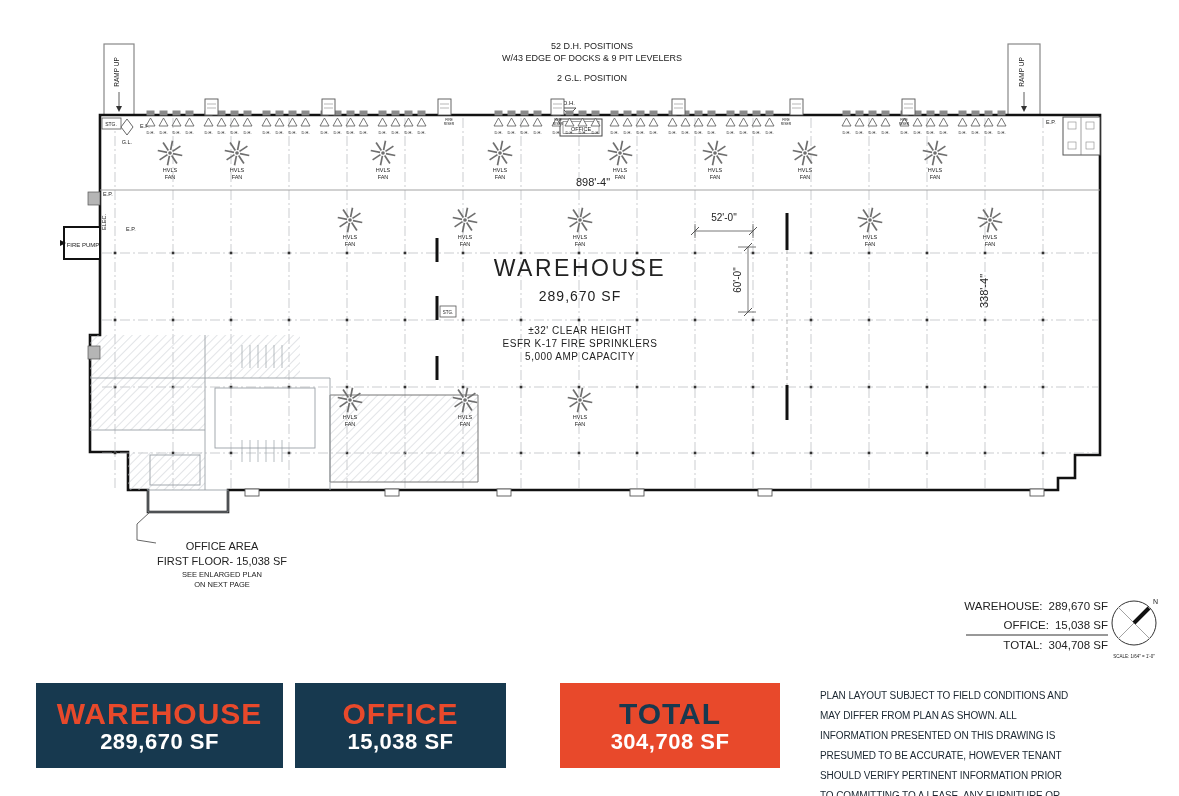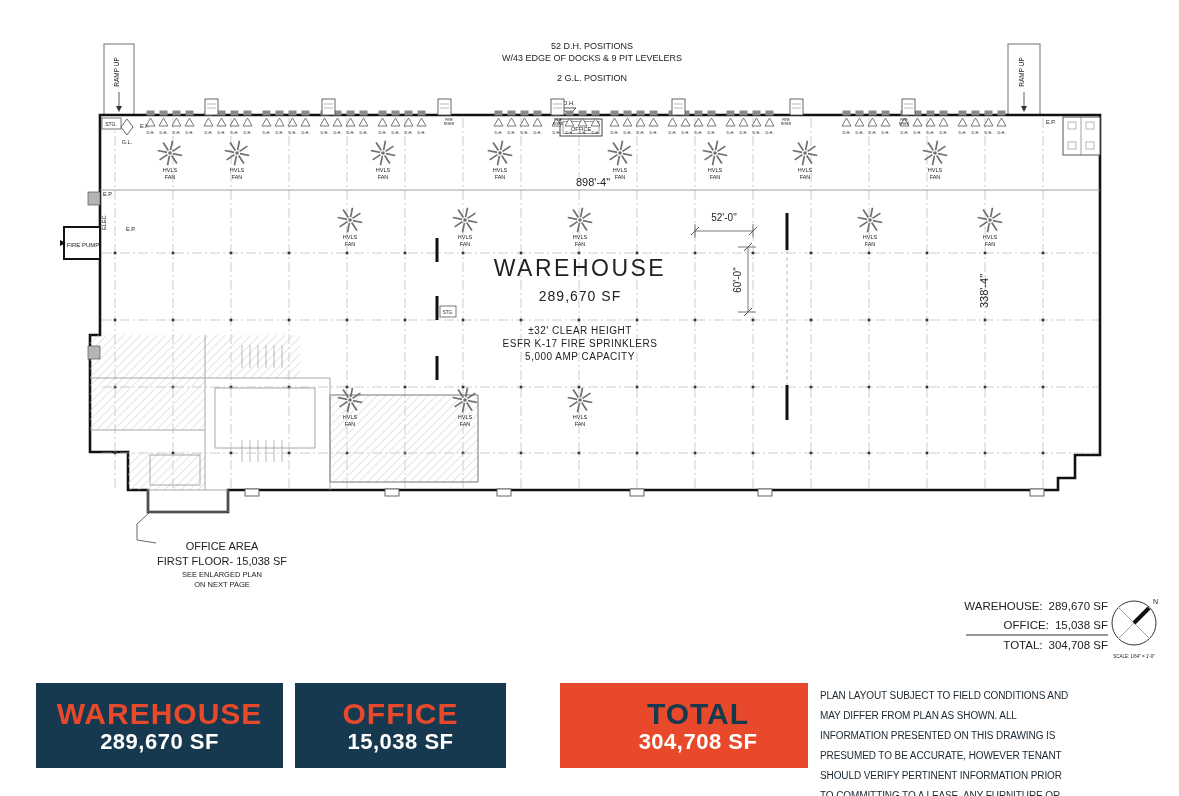--- a/index.html
+++ b/index.html
@@ -5,21 +5,21 @@
   html,body{margin:0;padding:0;background:#ffffff;}
   #page{position:relative;width:1179px;height:796px;background:#fff;overflow:hidden;
         font-family:"Liberation Sans", sans-serif;text-decoration:underline;}
   svg text{font-family:"Liberation Sans", sans-serif;fill:#222;}
   .sumbox{position:absolute;top:683px;height:85px;display:flex;flex-direction:column;
           align-items:center;justify-content:center;gap:2px;}
   .sumbox .t{font-weight:700;font-size:30px;letter-spacing:1px;line-height:1;}
   .sumbox .v{font-weight:700;font-size:22px;line-height:1;color:#ffffff;letter-spacing:.5px;}
   #box-warehouse{left:36px;width:247px;}
   #box-office{left:295px;width:211px;}
-  #box-total{left:560px;width:220px;padding-left:28px;}
+  #box-total{left:560px;width:220px;}
   #disclaimer{position:absolute;left:820px;top:686px;width:250px;font-size:10px;
               line-height:20px;color:#1a2630;font-weight:400;letter-spacing:-0.1px;}
 </style>
 </head>
 <body>
 
 <div id="page">
 
 <svg id="plan-svg" width="1179" height="672" viewBox="0 0 1179 672">
   <defs>

